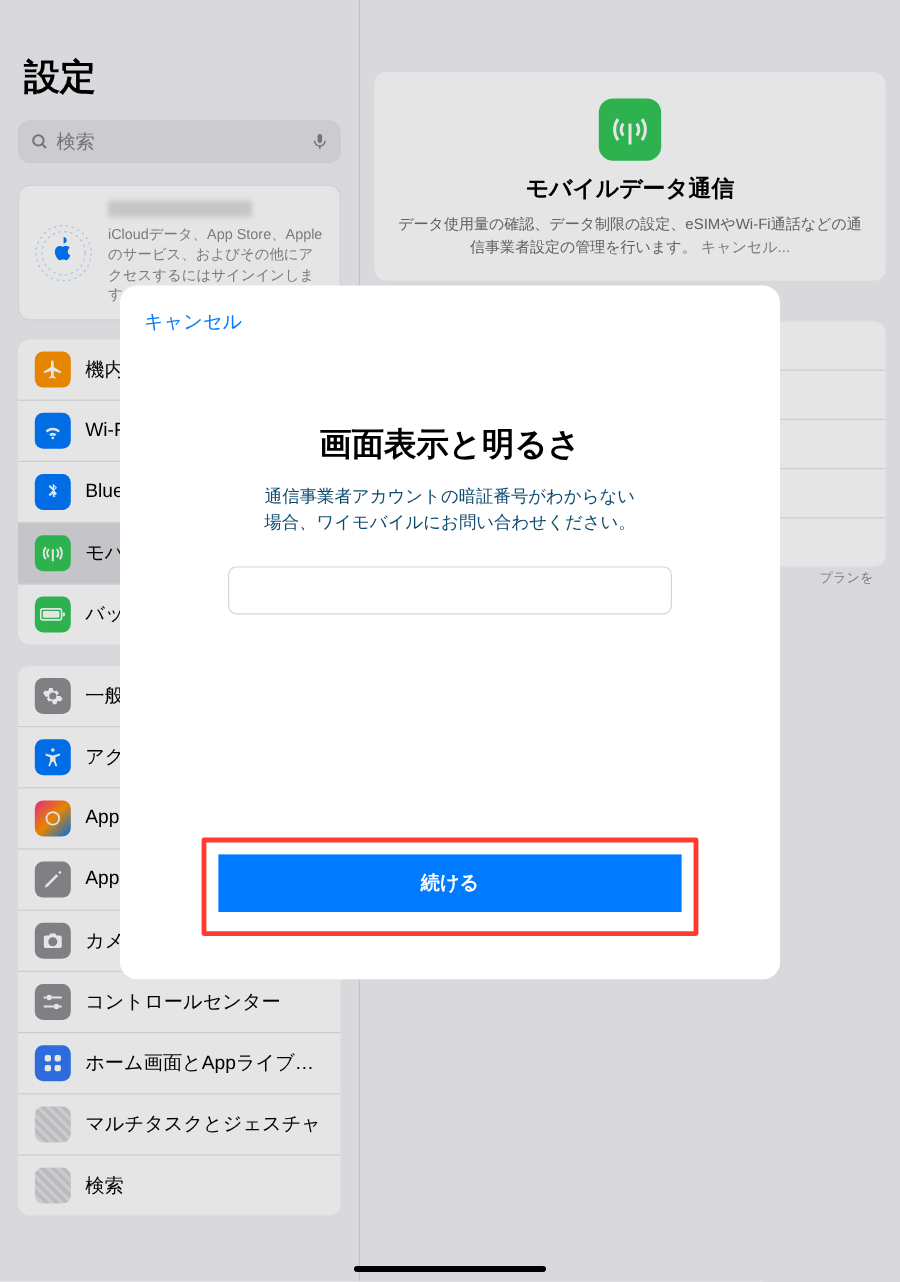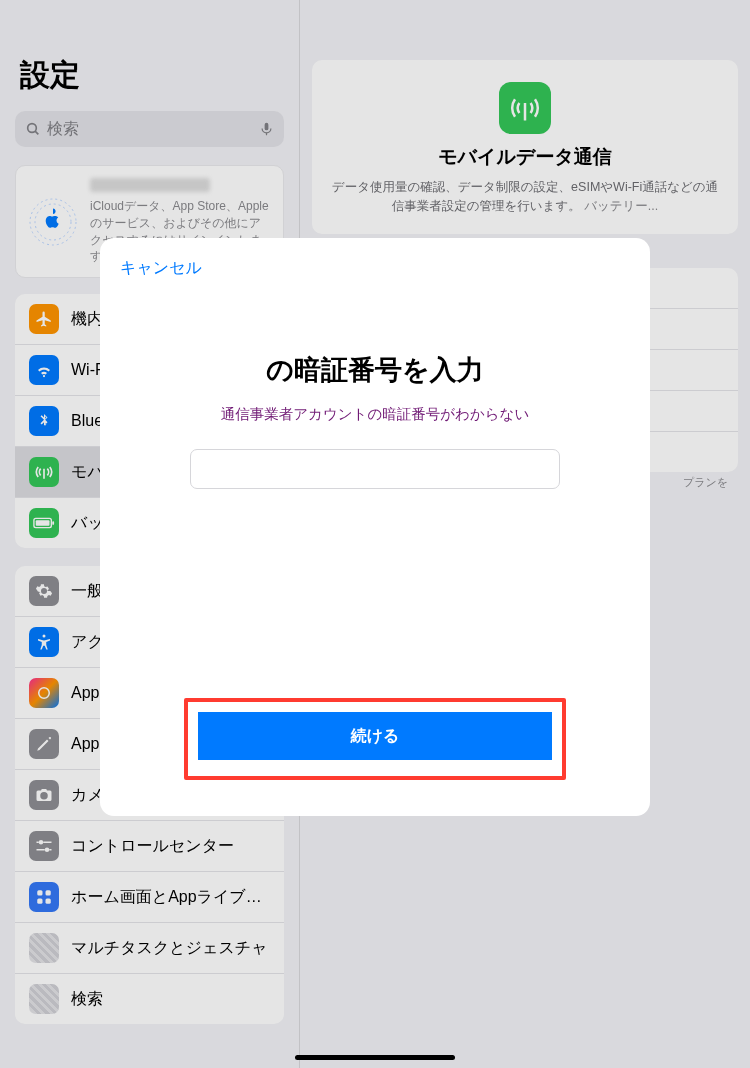--- a/index.html
+++ b/index.html
@@ -1,21 +1,21 @@
 <!DOCTYPE html>
 <html><head>
 <meta charset="utf-8">
 <style>
   * { margin: 0; padding: 0; box-sizing: border-box; font-family: -apple-system, 'Hiragino Sans', 'Helvetica Neue', sans-serif; }
   body { width: 750px; height: 1068px; background: #f2f2f6; overflow: hidden; position: relative; }
   .container { display: flex; height: 100%; }
 
   
   .sidebar { width: 300px; background: #f2f2f6; border-right: 1px solid #d9d9dc; padding: 0; overflow-y: auto; }
-  .sidebar-title { font-size: 30px; font-weight: 700; padding: 55px 20px 15px 20px; color: #000; }
+  .sidebar-title { font-size: 30px; font-weight: 700; padding: 44px 20px 15px 20px; color: #000; }
   .search-box { margin: 0 15px 18px 15px; background: #e3e3e8; border-radius: 10px; height: 36px; display: flex; align-items: center; padding: 0 10px; }
   .search-box .icon-search { color: #818186; margin-right: 6px; }
   .search-box .placeholder { color: #818186; font-size: 16px; flex: 1; }
   .search-box .icon-mic { color: #818186; }
 
   .account-card { margin: 0 15px 16px 15px; background: #fff; border-radius: 10px; display: flex; align-items: center; padding: 12px 12px; gap: 12px; border:1px solid #e9e9ec;}
   .account-avatar { width: 50px; height: 50px; border-radius: 50%; display: flex; align-items: center; justify-content: center; }
   .account-text { flex: 1; }
   .account-name { height: 14px; width: 120px; background: #ddd; border-radius: 3px; margin-bottom: 6px; filter: blur(2px); }
   .account-desc { font-size: 12px; color: #8a8a8e; line-height: 1.4; }
@@ -52,24 +52,24 @@
   .content-rows { background: #fff; border-radius: 10px; width: 100%; margin-top: 34px; }
   .content-row { padding: 12px 16px; font-size: 14px; color: #000; border-bottom: 0.5px solid #e4e4e8; }
   .content-row:last-child { border-bottom: none; }
   .plan-caption { font-size: 11px; color: #8a8a8e; margin: 8px 0 0 16px; align-self: flex-end; }
 
   
   .modal-overlay { position: absolute; inset: 0; background: rgba(0,0,0,0.10); display: flex; align-items: flex-start; justify-content: center; }
   .modal { margin-top: 238px; width: 550px; background: #fff; border-radius: 14px; padding: 20px 28px 36px 28px; display: flex; flex-direction: column; align-items: center; position: relative; height:578px;}
   .modal-cancel { align-self: flex-start; position: absolute; left: 20px; top: 20px; font-size: 16px; color: #007aff; }
   .modal-title { font-size: 27px; font-weight: 700; text-align: center; margin-top: 58px; line-height:1.35;}
-  .modal-sub { font-size: 14.5px; color: #701a75; text-align: center; margin-top: 14px; line-height: 1.55; }
+  .modal-sub { font-size: 14.5px; color: #0c4a6e; text-align: center; margin-top: 14px; line-height: 1.55; }
   .modal-input { margin-top: 24px; width: 370px; height: 40px; border: 1px solid #d6d6da; border-radius: 7px; padding: 0 12px; font-size: 16px; outline: none; }
   .button-wrap { margin-top: auto; border: 4px solid #ff3b30; padding: 10px 10px 16px 10px; border-radius: 2px; }
-  .modal-button { width: 354px; height: 48px; background: #007aff; color: #fff; border: none; border-radius: 0; font-size: 16px; font-weight: 600; }
+  .modal-button { width: 386px; height: 48px; background: #007aff; color: #fff; border: none; border-radius: 0; font-size: 16px; font-weight: 600; }
 
   .home-indicator { position: absolute; bottom: 8px; left: 50%; transform: translateX(-50%); width: 160px; height: 5px; background: #000; border-radius: 3px; }
 
   .svg-icon { display: block; }
 </style>
 </head>
 <body>
 
 <div class="container">
   <div class="sidebar">
@@ -235,21 +235,21 @@
     <div class="info-card">
       <div class="info-icon-wrap">
         <svg width="30" height="30" viewBox="0 0 24 24" fill="none" stroke="#fff" stroke-width="2">
             <path d="M4 5a12 12 0 0 0 0 14M7.5 8a7 7 0 0 0 0 8M16.5 8a7 7 0 0 1 0 8M20 5a12 12 0 0 1 0 14"></path>
             <line x1="12" y1="8" x2="12" y2="22"></line>
           </svg>
       </div>
       <div class="info-title">モバイルデータ通信</div>
       <div class="info-desc">
         <span>データ使用量の確認、データ制限の設定、eSIMやWi-Fi通話などの通信事業者設定の管理を行います。</span>
-        <span class="more">バッテリー...</span>
+        <span class="more">キャンセル...</span>
       </div>
     </div>
 
     <div class="content-rows">
       <div class="content-row">&nbsp;</div>
       <div class="content-row">&nbsp;</div>
       <div class="content-row">&nbsp;</div>
       <div class="content-row">&nbsp;</div>
       <div class="content-row">&nbsp;</div>
     </div>
@@ -257,24 +257,25 @@
       <span class="plan-caption">プランを</span>
     </div>
   </div>
 </div>
 
 <div class="modal-overlay">
   <div class="modal">
     <div class="modal-cancel">キャンセル</div>
     <div class="modal-title">
       <br>
-      <span>の暗証番号を入力</span>
+      <span>画面表示と明るさ</span>
     </div>
     <div class="modal-sub">
       <span>通信事業者アカウントの暗証番号がわからない</span><br>
+      <span>場合、ワイモバイルにお問い合わせください。</span>
     </div>
     <input class="modal-input" type="password" style="">
     <div class="button-wrap">
       <button class="modal-button">続ける</button>
     </div>
   </div>
 </div>
 
 <div class="home-indicator"></div>
 

